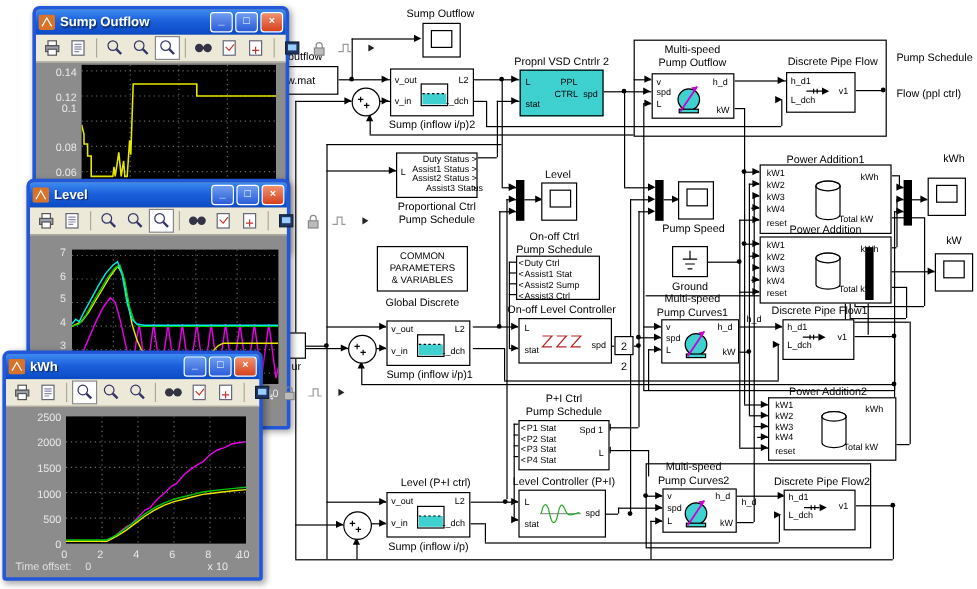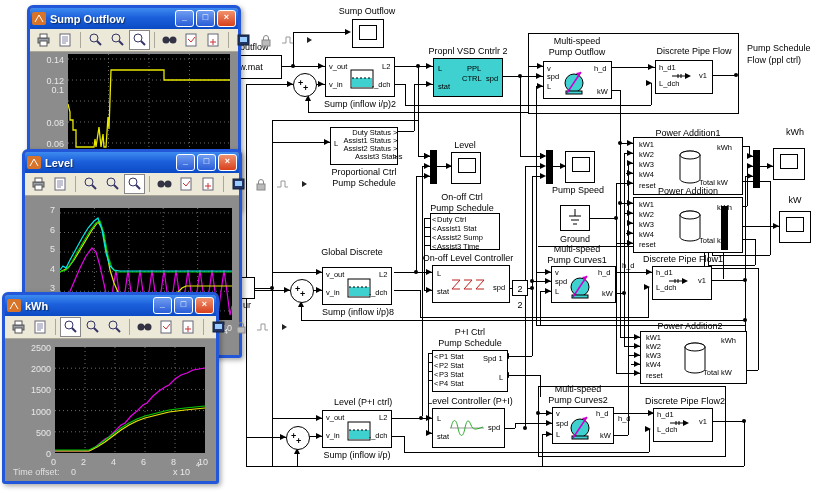--- a/index.html
+++ b/index.html
@@ -333,21 +333,21 @@
     <div class="P" style="left:3px;top:3px">v_out</div>
     <div class="P" style="left:3px;top:21px">v_in</div>
     <div class="P" style="left:56px;top:3px">L2</div>
     <div class="P" style="left:44px;top:21px">L_dch</div>
     <svg style="position:absolute;left:24px;top:8px" width="26" height="24">
           <rect x="1" y="3" width="22" height="18" fill="none" stroke="#000"></rect>
           <rect x="2" y="11" width="20" height="9" fill="#3fd0d0"></rect>
           <path d="M2 11h20" stroke="#000" stroke-dasharray="2 2" fill="none"></path>
         </svg>
   </div>
-  <div class="L C" style="left:316px;top:307px;width:84px">Sump (inflow i/p)8</div>
+  <div class="L C" style="left:316px;top:307px;width:84px">Sump (inflow i/p)1</div>
 
   <div class="blk" style="left:322px;top:410px;width:70px;height:38px">
     <div class="P" style="left:3px;top:3px">v_out</div>
     <div class="P" style="left:3px;top:21px">v_in</div>
     <div class="P" style="left:56px;top:3px">L2</div>
     <div class="P" style="left:44px;top:21px">L_dch</div>
     <svg style="position:absolute;left:24px;top:8px" width="26" height="24">
           <rect x="1" y="3" width="22" height="18" fill="none" stroke="#000"></rect>
           <rect x="2" y="11" width="20" height="9" fill="#3fd0d0"></rect>
           <path d="M2 11h20" stroke="#000" stroke-dasharray="2 2" fill="none"></path>
@@ -385,21 +385,21 @@
     <div class="P" style="left:3px;top:3px">h_d1</div>
     <div class="P" style="left:3px;top:19px">L_dch</div>
     <div class="P" style="left:43px;top:11px">v1</div>
     <svg style="position:absolute;left:15px;top:10px" width="24" height="10">
           <path d="M1 5h13" stroke="#000"></path>
           <path d="M14 2l6 3-6 3z" fill="#000"></path>
           <path d="M7 3v4M10 3v4" stroke="#000"></path>
         </svg>
   </div>
   <div class="L" style="left:747px;top:43px">Pump Schedule</div>
-  <div class="L" style="left:747px;top:55px">Flow (ppl ctrl)</div>
+  <div class="L" style="left:747px;top:73px">Flow (ppl ctrl)</div>
 
   <div class="blk" style="left:330px;top:127px;width:68px;height:38px">
     <div class="P" style="left:3px;top:12px">L</div>
     <div class="P" style="left:14px;top:1px;width:46px;text-align:right">Duty Status</div>
     <div class="P" style="left:10px;top:9px;width:50px;text-align:right">Assist1 Status</div>
     <div class="P" style="left:10px;top:17px;width:50px;text-align:right">Assist2 Status</div>
     <div class="P" style="left:24px;top:25px;width:50px;text-align:left">Assist3 Status</div>
     <div class="P" style="left:62px;top:1px">&gt;</div>
     <div class="P" style="left:62px;top:9px">&gt;</div>
     <div class="P" style="left:62px;top:17px">&gt;</div>
@@ -407,29 +407,34 @@
   </div>
   <div class="L C" style="left:324px;top:167px;width:80px">Proportional Ctrl</div>
   <div class="L C" style="left:324px;top:178px;width:80px">Pump Schedule</div>
 
   <div class="mux" style="left:430px;top:150px;height:34px"></div>
   <div class="L C" style="left:445px;top:140px;width:40px">Level</div>
   <div class="scopeblk" style="left:451px;top:152px;width:28px;height:30px">
         <i></i>
       </div>
 
+  <div class="blk" style="left:314px;top:205px;width:76px;height:38px">
+    <div class="P C" style="left:0;top:4px;width:74px;font-size:8px">COMMON</div>
+    <div class="P C" style="left:0;top:14px;width:74px;font-size:8px">PARAMETERS</div>
+    <div class="P C" style="left:0;top:24px;width:74px;font-size:8px">&amp; VARIABLES</div>
+  </div>
   <div class="L C" style="left:316px;top:247px;width:72px">Global Discrete</div>
 
   <div class="L C" style="left:430px;top:192px;width:64px">On-off Ctrl</div>
   <div class="L C" style="left:424px;top:203px;width:76px">Pump Schedule</div>
   <div class="blk" style="left:430px;top:213px;width:70px;height:37px">
     <div class="P" style="left:6px;top:2px">Duty Ctrl</div>
     <div class="P" style="left:6px;top:11px">Assist1 Stat</div>
     <div class="P" style="left:6px;top:20px">Assist2 Sump</div>
-    <div class="P" style="left:6px;top:29px">Assist3 Time</div>
+    <div class="P" style="left:6px;top:29px">Assist3 Ctrl</div>
     <div class="P" style="left:1px;top:2px">&lt;</div>
     <div class="P" style="left:1px;top:11px">&lt;</div>
     <div class="P" style="left:1px;top:20px">&lt;</div>
     <div class="P" style="left:1px;top:29px">&lt;</div>
   </div>
 
   <div class="L C" style="left:420px;top:253px;width:96px">On-off Level Controller</div>
   <div class="blk" style="left:432px;top:265px;width:78px;height:38px">
     <div class="P" style="left:4px;top:4px">L</div>
     <div class="P" style="left:4px;top:22px">stat</div>

